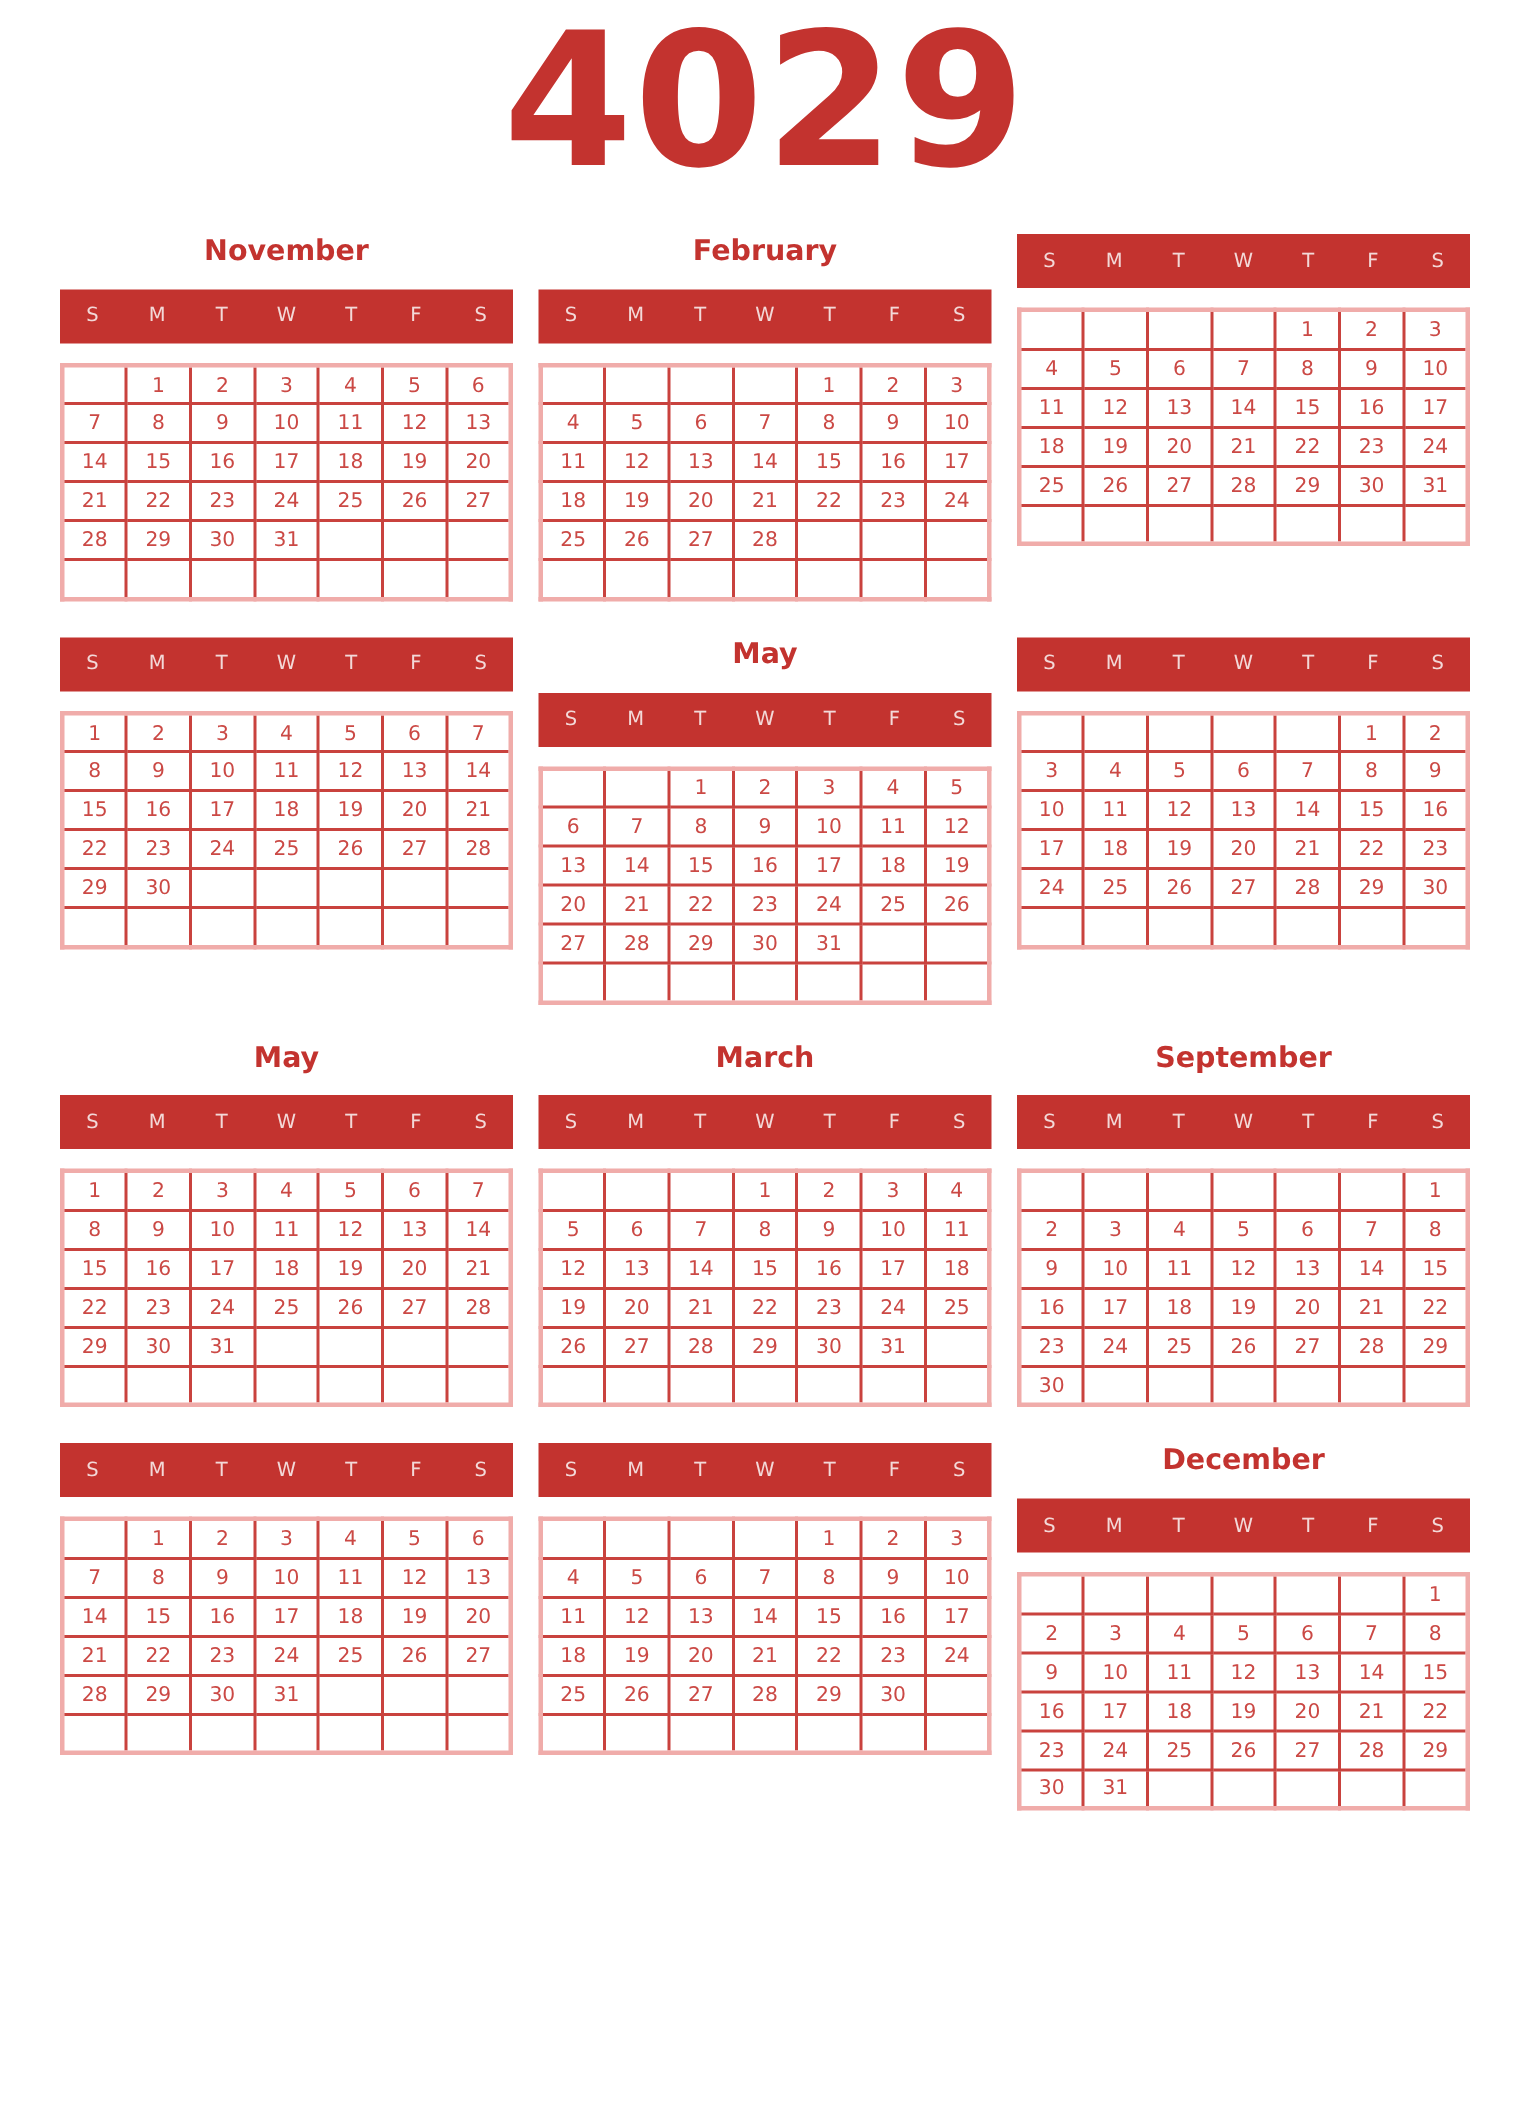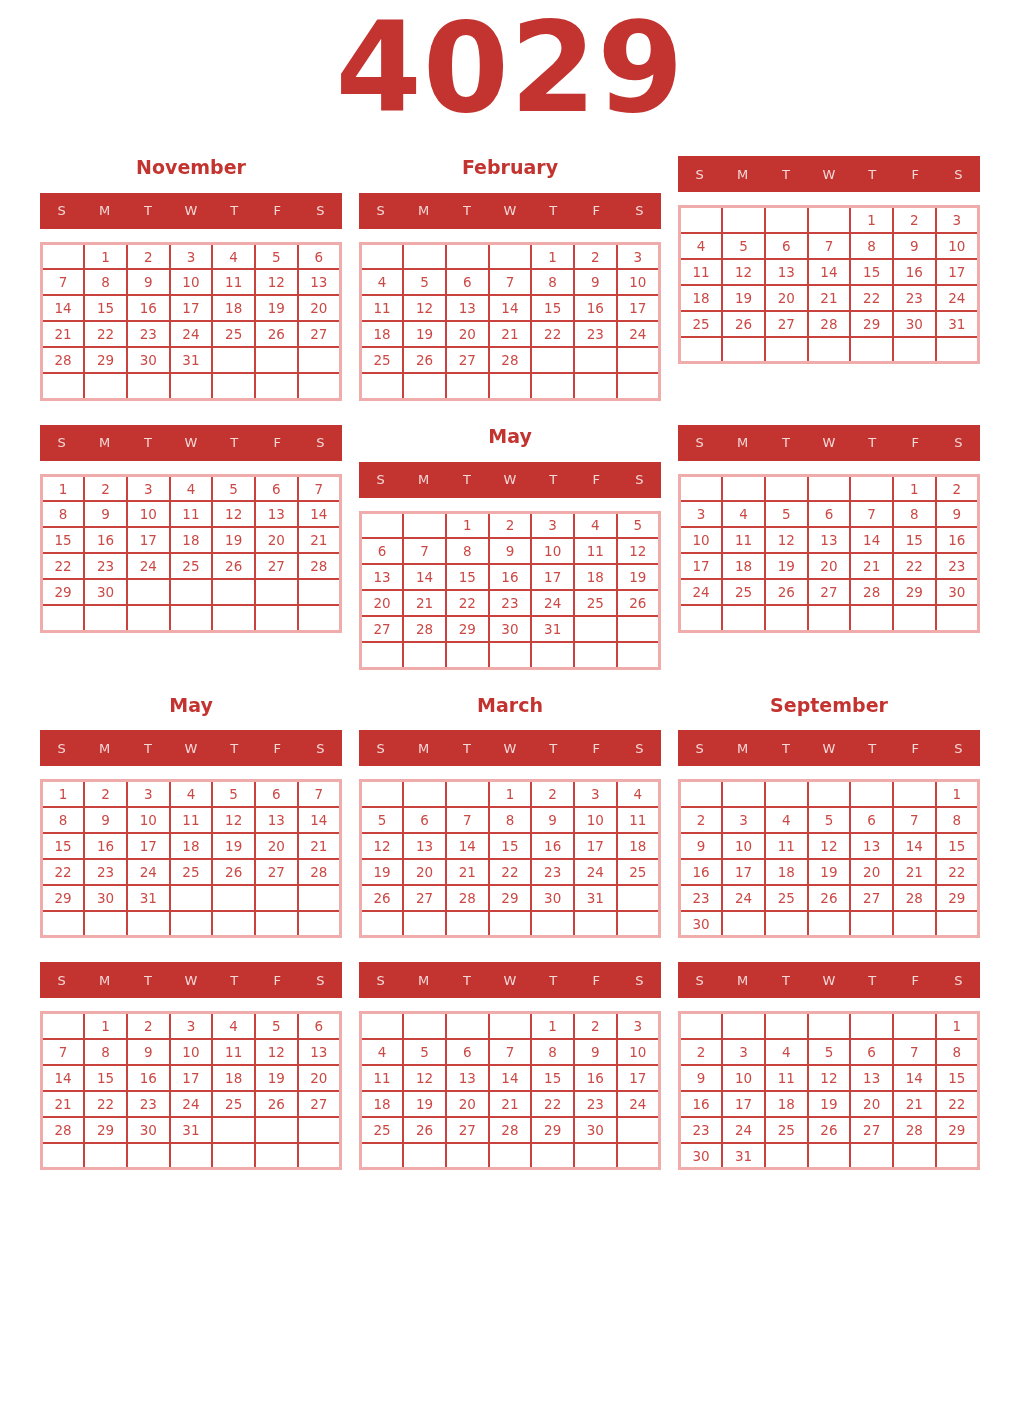--- a/index.html
+++ b/index.html
@@ -849,20 +849,21 @@
             <td></td>
             <td></td>
             <td></td>
             <td></td>
           </tr>
         </tbody>
     </table>
   </section>
 
   <section class="month">
+    <h2 class="month-title">December</h2>
     <div class="weekday-header">
         <span>S</span>
         <span>M</span>
         <span>T</span>
         <span>W</span>
         <span>T</span>
         <span>F</span>
         <span>S</span>
       </div>
     <table class="days">

